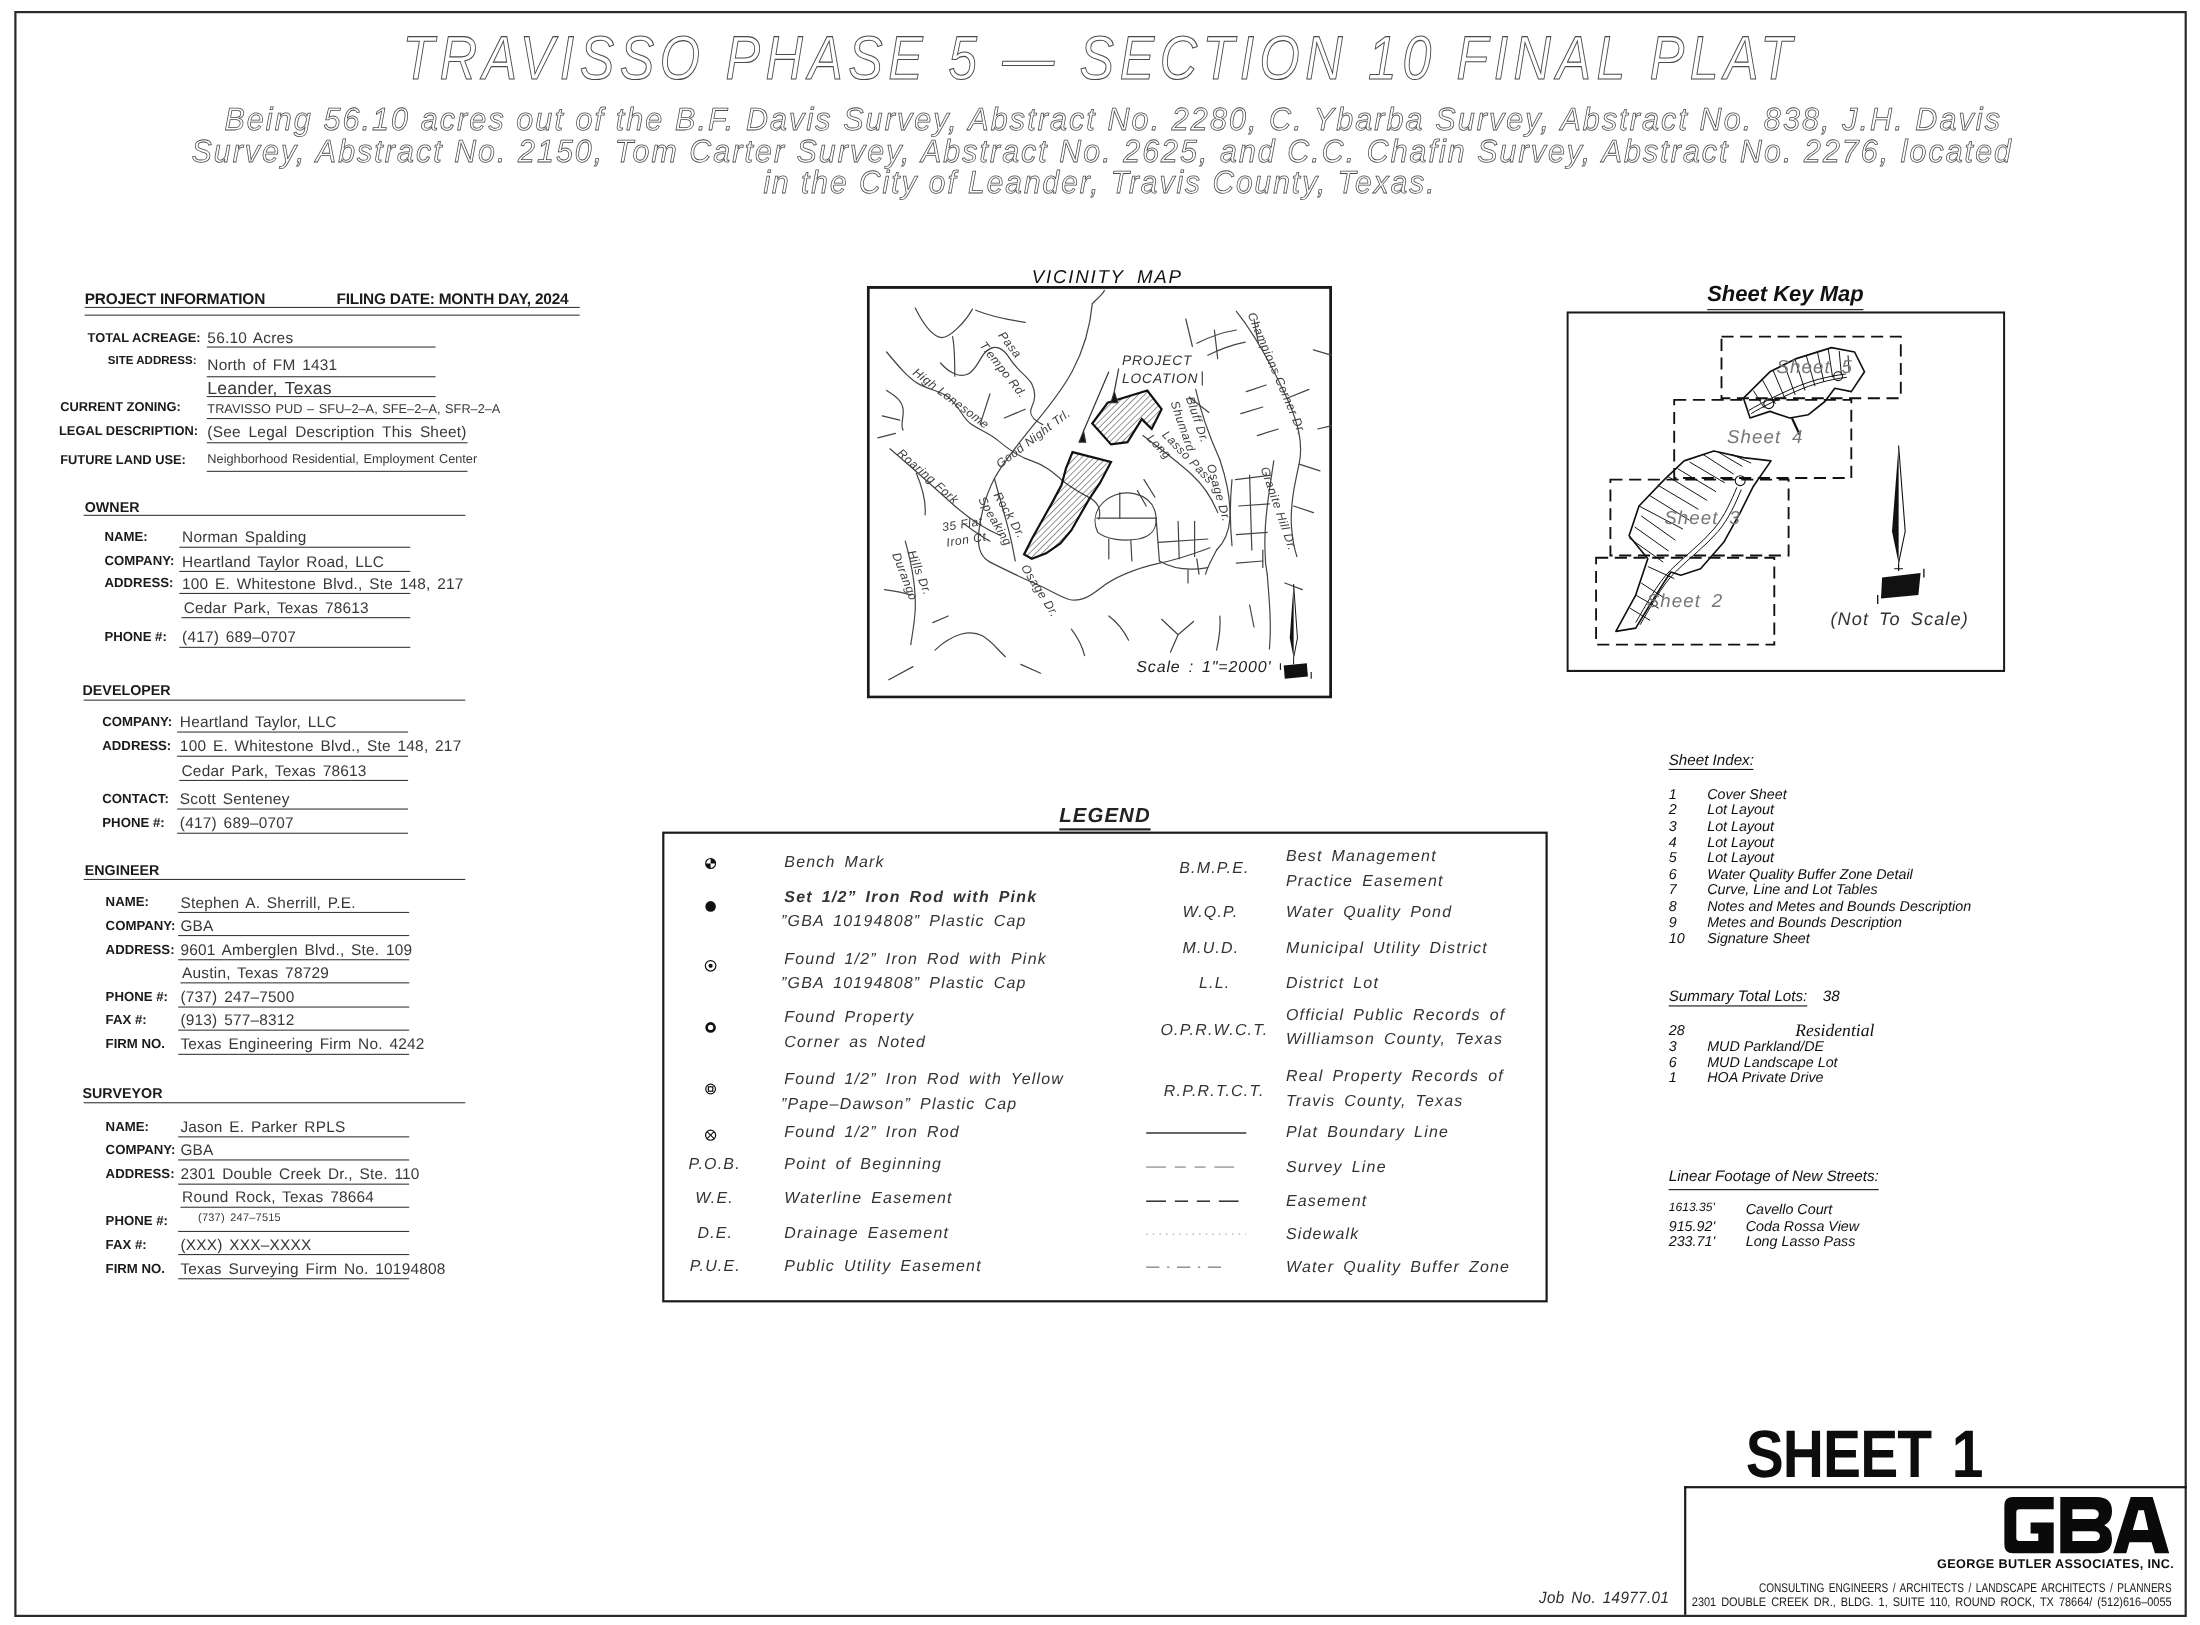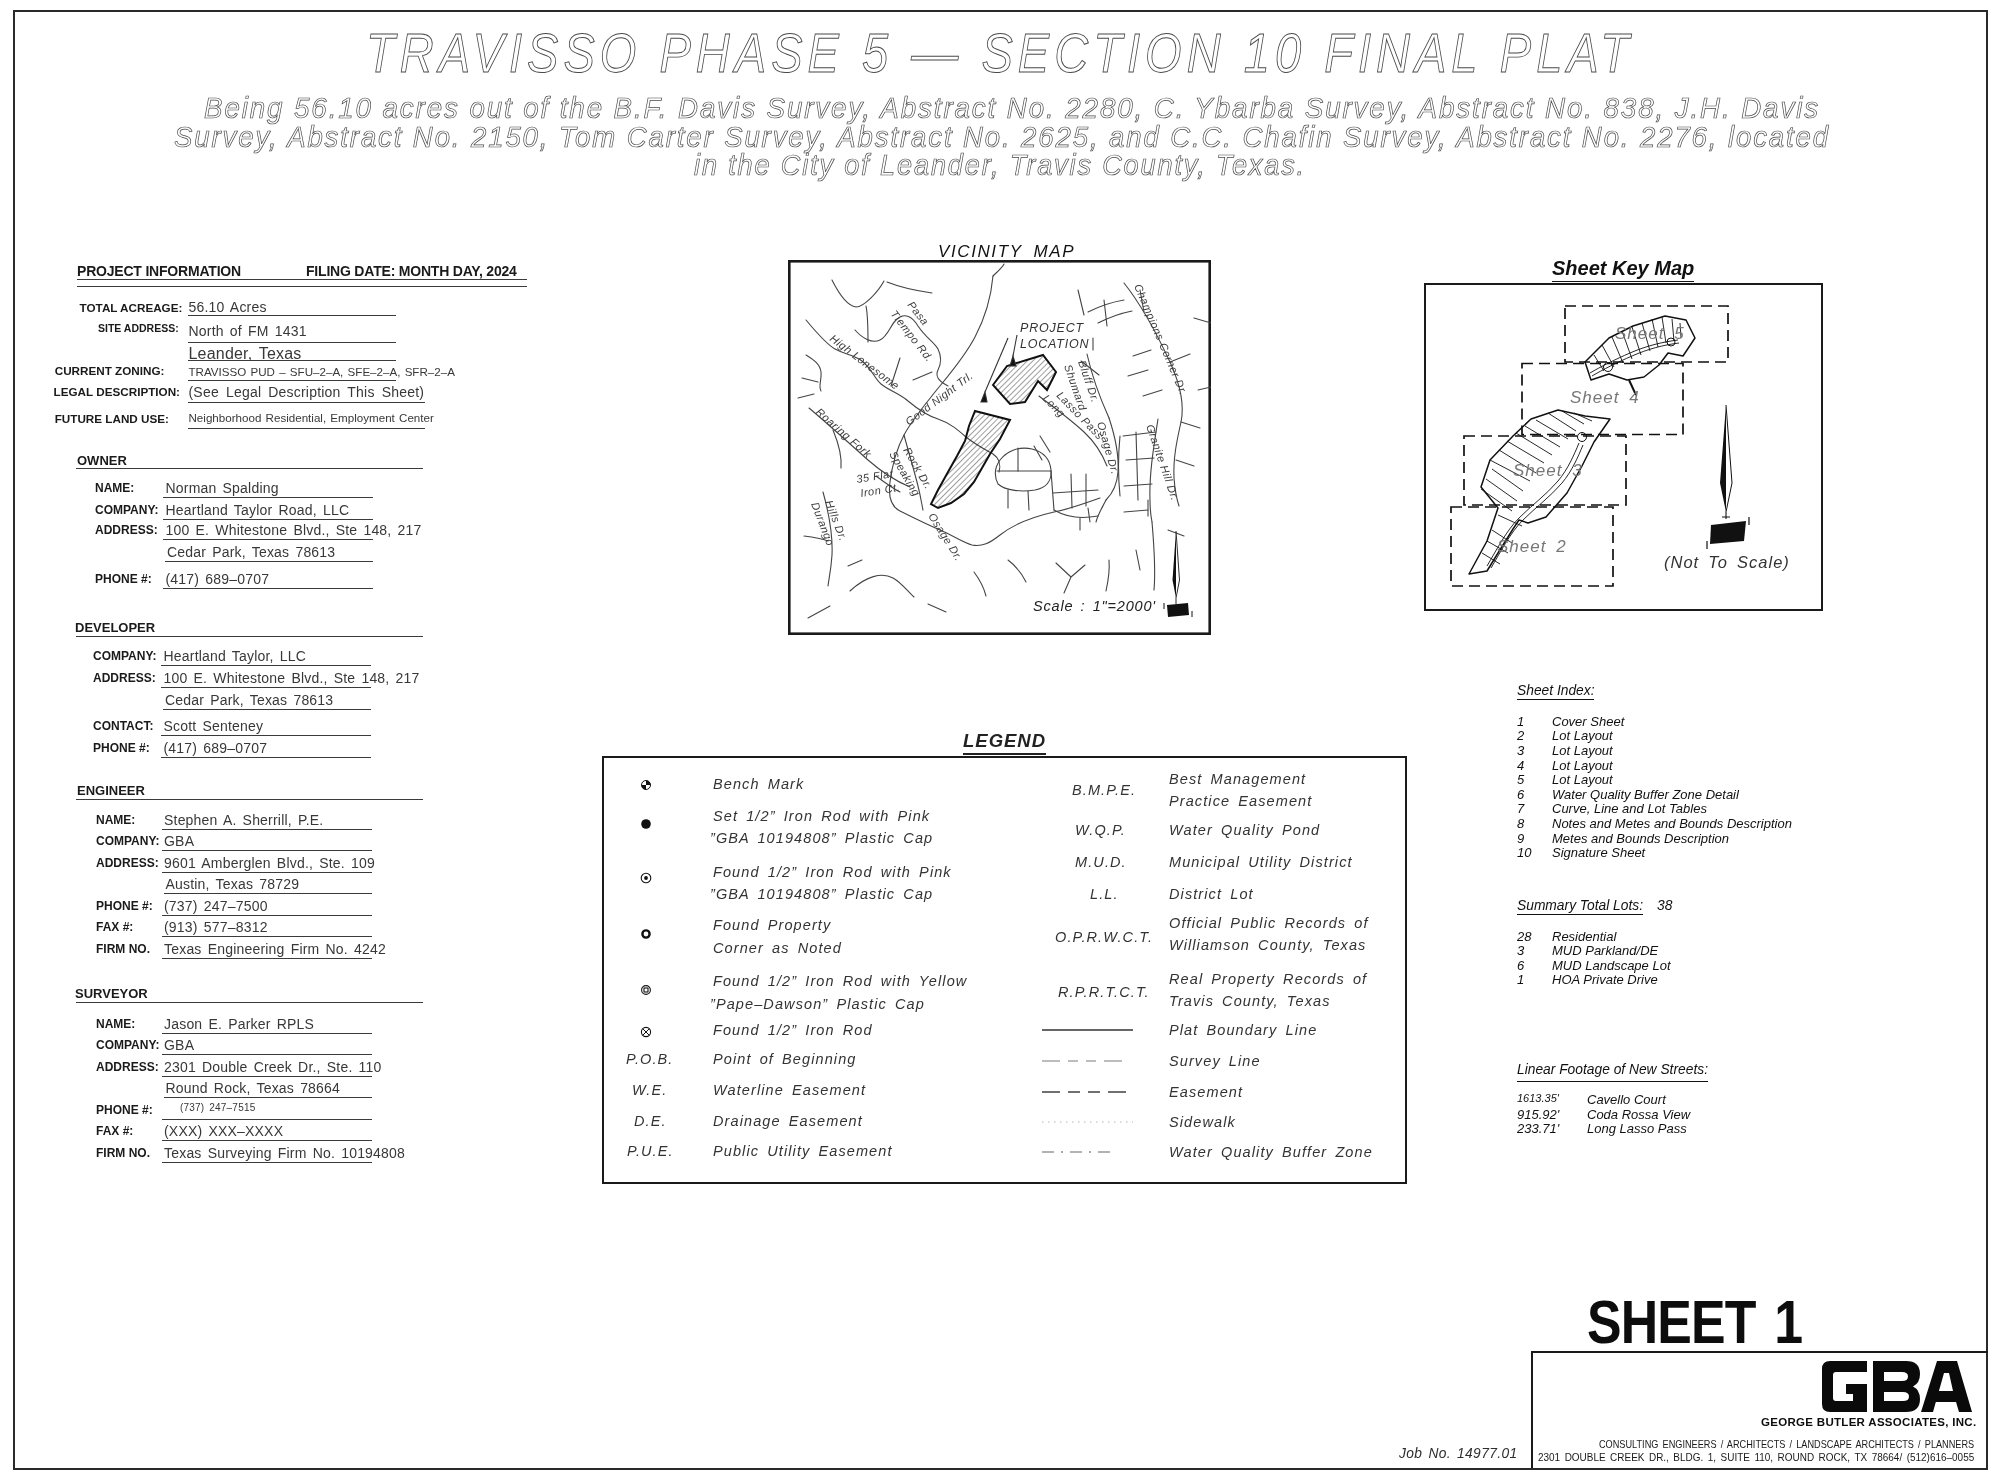--- a/index.html
+++ b/index.html
@@ -481,21 +481,21 @@
     <line x1="440" y1="396" x2="452" y2="396"></line>
         <line x1="459" y1="396" x2="461" y2="396"></line>
     <line x1="468" y1="396" x2="480" y2="396"></line>
         <line x1="487" y1="396" x2="489" y2="396"></line>
     <line x1="496" y1="396" x2="508" y2="396"></line>
   </g>
 </svg>
 
 <div class="lgt" style="left:713px;top:776px;">Bench Mark</div>
 
-<div class="lgt" style="left:713px;top:807.5px;">Set 1/2” Iron Rod with Pink</div>
+<div class="lgt" style="left:713px;top:807.5px;font-weight:bold;">Set 1/2” Iron Rod with Pink</div>
 <div class="lgt" style="left:710px;top:830px;">”GBA 10194808” Plastic Cap</div>
 
 <div class="lgt" style="left:713px;top:863.5px;">Found 1/2” Iron Rod with Pink</div>
 <div class="lgt" style="left:710px;top:886px;">”GBA 10194808” Plastic Cap</div>
 
 <div class="lgt" style="left:713px;top:917.4px;">Found Property</div>
 <div class="lgt" style="left:713px;top:940px;">Corner as Noted</div>
 
 <div class="lgt" style="left:713px;top:973.4px;">Found 1/2” Iron Rod with Yellow</div>
 <div class="lgt" style="left:710px;top:996px;">”Pape–Dawson” Plastic Cap</div>
@@ -574,21 +574,21 @@
 <div class="ari" style="left:1517px;top:830.5px;font-size:13px;">9</div>
 <div class="ari" style="left:1552px;top:830.5px;font-size:13px;">Metes and Bounds Description</div>
 
 <div class="ari" style="left:1517px;top:845.1px;font-size:13px;">10</div>
 <div class="ari" style="left:1552px;top:845.1px;font-size:13px;">Signature Sheet</div>
 
 <div class="ari" style="left:1517px;top:898px;font-size:13.8px;border-bottom:1.5px solid #111;padding-bottom:1px;">Summary Total Lots:</div>
 <div class="ari" style="left:1657px;top:898px;font-size:13.8px;">38</div>
 
 <div class="ari" style="left:1517px;top:928.5px;font-size:13px;">28</div>
-<div class="ari" style="left:1552px;top:928.5px;font-size:13px;">Residential</div>
+<div class="ari" style="left:1632px;top:928.5px;font-size:16px;font-family:Liberation Serif, serif;">Residential</div>
 
 <div class="ari" style="left:1517px;top:943.1px;font-size:13px;">3</div>
 <div class="ari" style="left:1552px;top:943.1px;font-size:13px;">MUD Parkland/DE</div>
 
 <div class="ari" style="left:1517px;top:957.7px;font-size:13px;">6</div>
 <div class="ari" style="left:1552px;top:957.7px;font-size:13px;">MUD Landscape Lot</div>
 
 <div class="ari" style="left:1517px;top:972.3px;font-size:13px;">1</div>
 <div class="ari" style="left:1552px;top:972.3px;font-size:13px;">HOA Private Drive</div>
 

